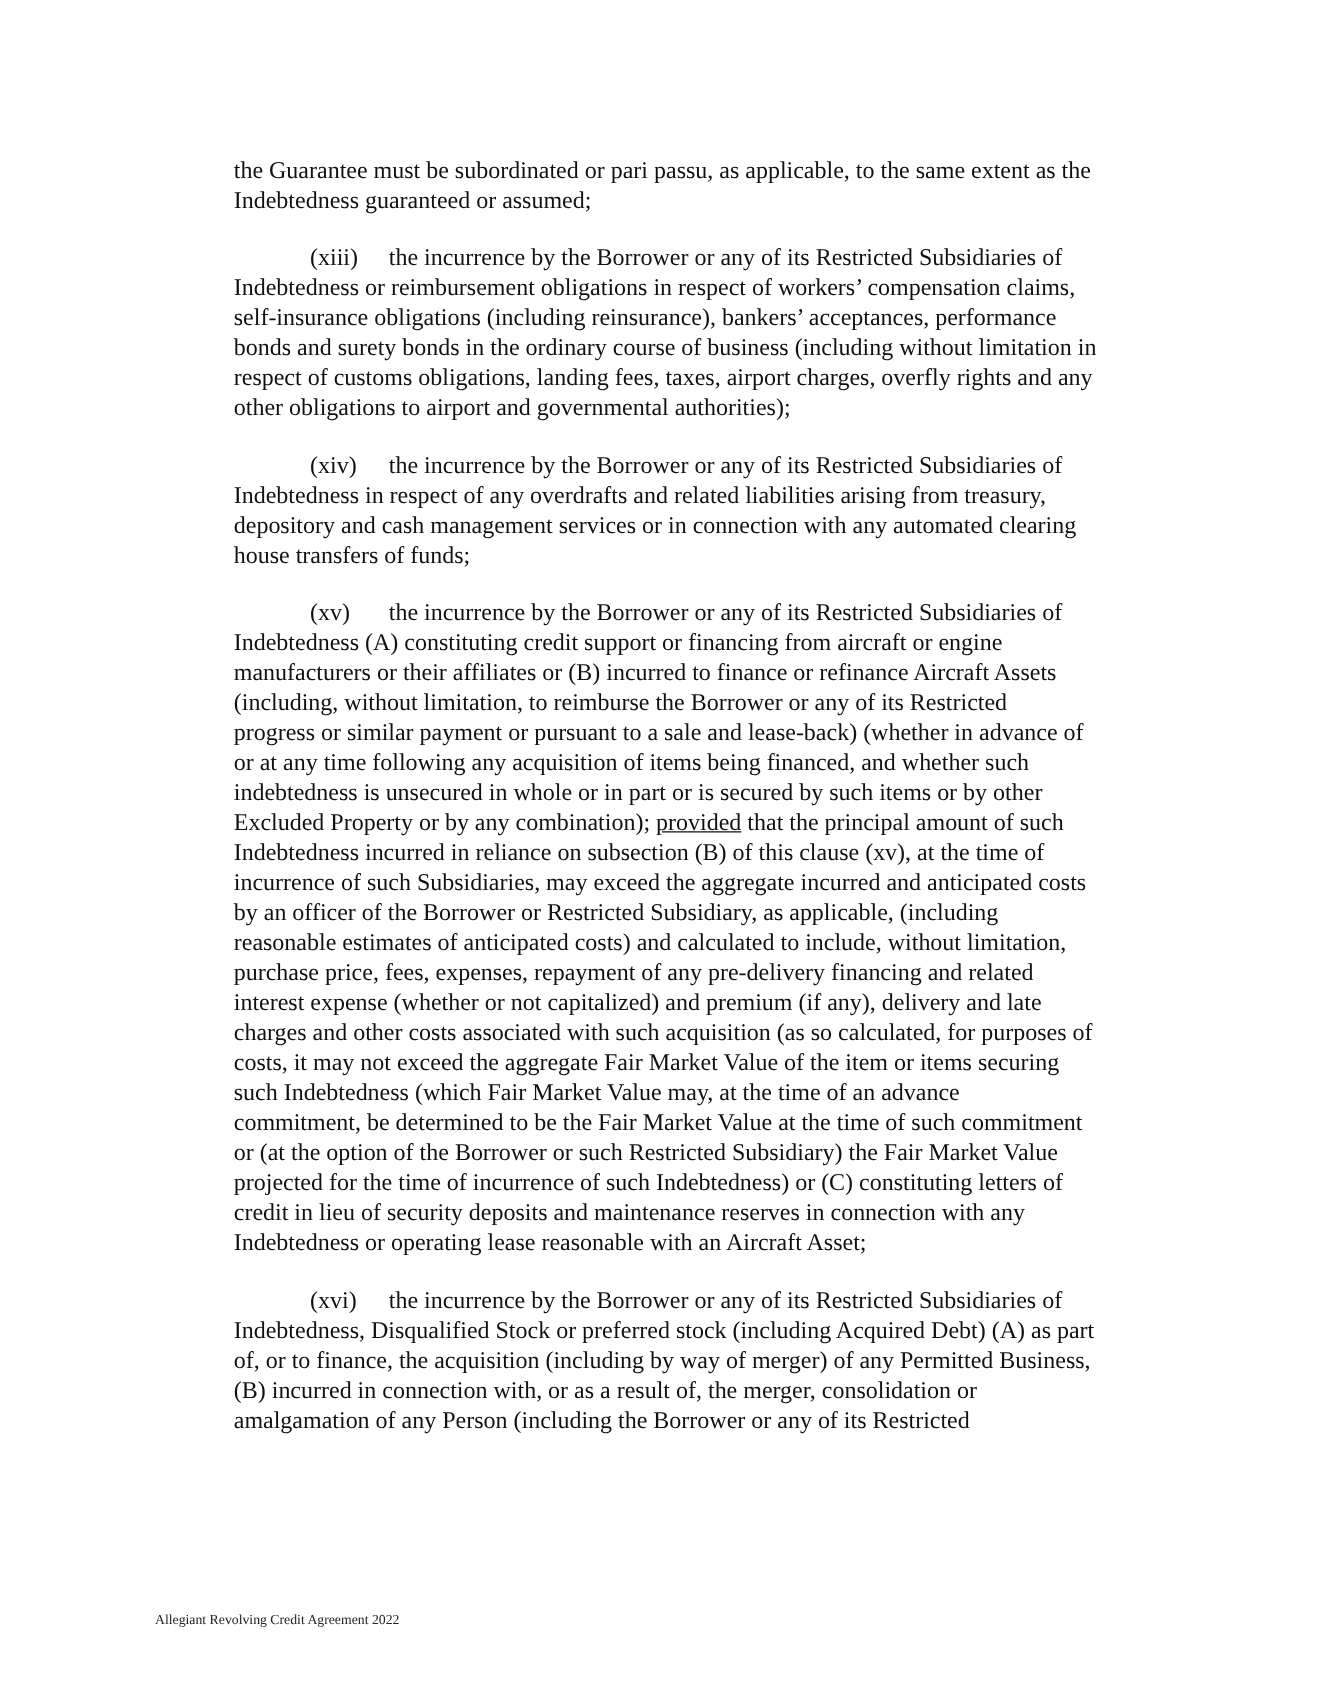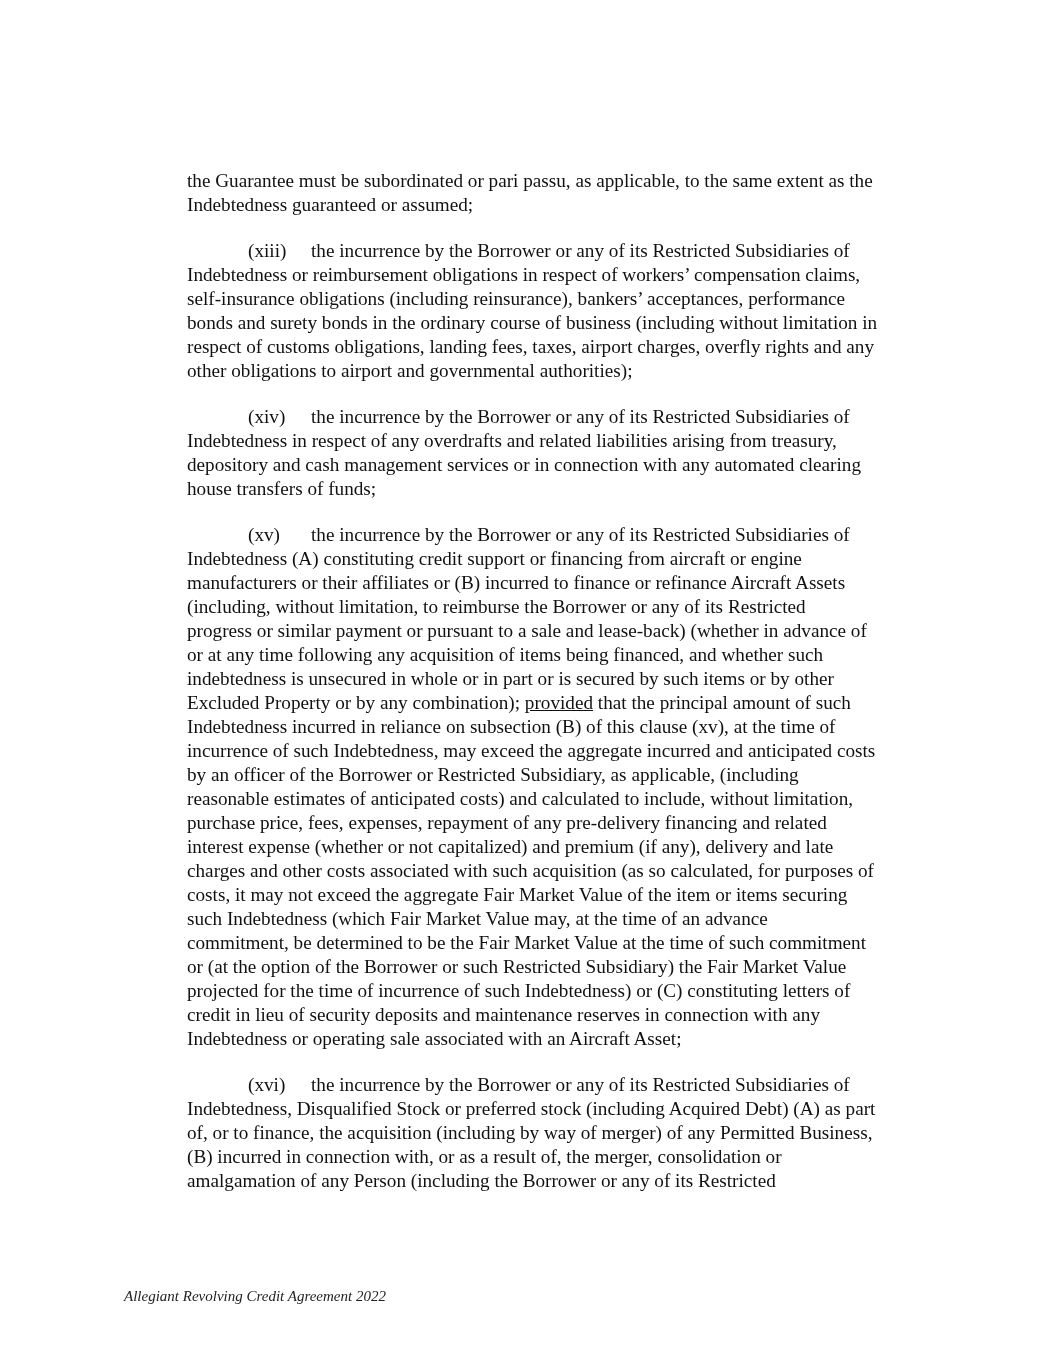--- a/index.html
+++ b/index.html
@@ -3,30 +3,30 @@
   <meta charset="utf-8">
   <style>
     html, body { margin: 0; padding: 0; background: #ffffff; }
     body { width: 1055px; height: 1365px; position: relative; overflow: hidden; }
     .page {
       position: absolute; left: 0; top: 0; width: 1055px; height: 1365px; background: #fff;
       font-family: "Liberation Serif", "DejaVu Serif", serif; color: #111;
     }
     .body-text {
       position: absolute; left: 187px; top: 125px; width: 750px;
-      font-size: 19.2px; line-height: 24px; margin-top: 44px;
+      font-size: 19.2px; line-height: 24px;
     }
     .para { margin: 0 0 22px 0; }
     .line { display: block; white-space: nowrap; }
     .clause-label { display: inline-block; width: 63px; }
     .indent { display: inline-block; width: 61px; }
     .u { text-decoration: underline; }
     .footer {
       position: absolute; left: 124px; top: 1288px;
-      font-size: 15px; line-height: 16px; color: #222; font-style: italic;
+      font-size: 11px; line-height: 16px; color: #222;
     }
   </style>
 </head>
 <body>
 
 <div class="page">
   <div class="body-text">
 
     <p class="para">
       <span class="line">the Guarantee must be subordinated or pari passu, as applicable, to the same extent as the</span>
@@ -60,33 +60,33 @@
       <span class="line">Indebtedness (A) constituting credit support or financing from aircraft or engine</span>
       <span class="line">manufacturers or their affiliates or (B) incurred to finance or refinance Aircraft Assets</span>
       <span class="line">(including, without limitation, to reimburse the Borrower or any of its Restricted</span>
       <span class="line">progress or similar payment or pursuant to a sale and lease-back) (whether in advance of</span>
       <span class="line">or at any time following any acquisition of items being financed, and whether such</span>
       <span class="line">indebtedness is unsecured in whole or in part or is secured by such items or by other</span>
       <span class="line">
         <span>Excluded Property or by any combination); </span><span class="u">provided</span><span> that the principal amount of such</span>
       </span>
       <span class="line">Indebtedness incurred in reliance on subsection (B) of this clause (xv), at the time of</span>
-      <span class="line">incurrence of such Indebtedness, may exceed the aggregate incurred and anticipated costs</span>
+      <span class="line">incurrence of such Subsidiaries, may exceed the aggregate incurred and anticipated costs</span>
       <span class="line">by an officer of the Borrower or Restricted Subsidiary, as applicable, (including</span>
       <span class="line">reasonable estimates of anticipated costs) and calculated to include, without limitation,</span>
       <span class="line">purchase price, fees, expenses, repayment of any pre-delivery financing and related</span>
       <span class="line">interest expense (whether or not capitalized) and premium (if any), delivery and late</span>
       <span class="line">charges and other costs associated with such acquisition (as so calculated, for purposes of</span>
       <span class="line">costs, it may not exceed the aggregate Fair Market Value of the item or items securing</span>
       <span class="line">such Indebtedness (which Fair Market Value may, at the time of an advance</span>
       <span class="line">commitment, be determined to be the Fair Market Value at the time of such commitment</span>
       <span class="line">or (at the option of the Borrower or such Restricted Subsidiary) the Fair Market Value</span>
       <span class="line">projected for the time of incurrence of such Indebtedness) or (C) constituting letters of</span>
       <span class="line">credit in lieu of security deposits and maintenance reserves in connection with any</span>
-      <span class="line">Indebtedness or operating sale associated with an Aircraft Asset;</span>
+      <span class="line">Indebtedness or operating lease reasonable with an Aircraft Asset;</span>
     </p>
 
     <p class="para">
       <span class="line">
         <span class="indent"></span><span class="clause-label">(xvi)</span><span>the incurrence by the Borrower or any of its Restricted Subsidiaries of</span>
       </span>
       <span class="line">Indebtedness, Disqualified Stock or preferred stock (including Acquired Debt) (A) as part</span>
       <span class="line">of, or to finance, the acquisition (including by way of merger) of any Permitted Business,</span>
       <span class="line">(B) incurred in connection with, or as a result of, the merger, consolidation or</span>
       <span class="line">amalgamation of any Person (including the Borrower or any of its Restricted</span>

